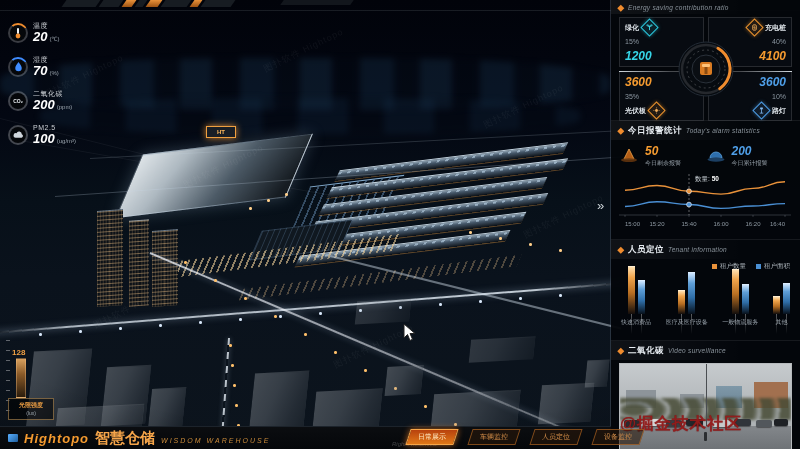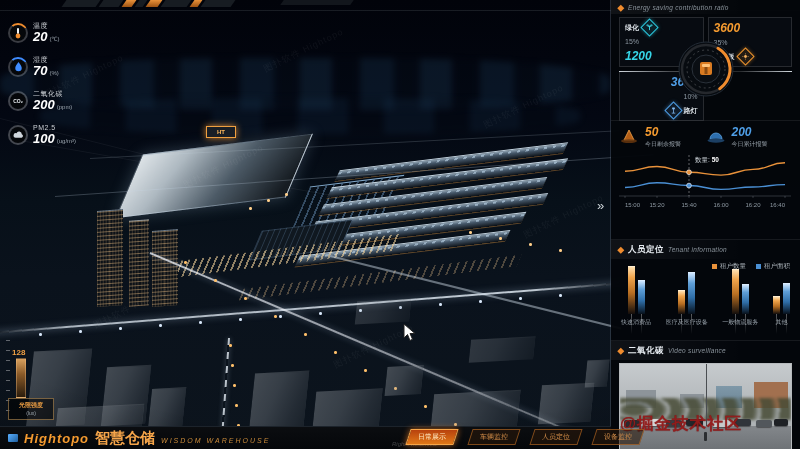--- a/index.html
+++ b/index.html
@@ -328,20 +328,33 @@
                 <span class="q-label">绿化</span>
               <span class="dia dia-cyan">
                   <svg width="7" height="7" viewBox="0 0 8 8">
                     <path d="M4 7 V3 M4 3 C2 3 1 2 1 1 C3 1 4 2 4 3 M4 3 C6 3 7 2 7 1 C5 1 4 2 4 3" stroke="#3fe0ef" stroke-width="1" fill="none"></path>
                   </svg>
                 </span>
               </div>
             <span class="q-pct">15%</span>
             <span class="q-val">1200</span>
           </div>
+          <div class="qcard q1 q-right">
+            <div class="q-row">
+                <span class="dia dia-orange">
+                  <svg width="7" height="7" viewBox="0 0 8 8">
+                    <rect x="2" y="1" width="4" height="6" rx="1" fill="none" stroke="#f7b15c" stroke-width="1"></rect>
+                    <path d="M4 2.5 L3.2 4.2 H4.8 L4 6" stroke="#f7b15c" stroke-width=".8" fill="none"></path>
+                  </svg>
+                </span>
+              <span class="q-label">充电桩</span>
+              </div>
+            <span class="q-pct">40%</span>
+            <span class="q-val">4100</span>
+          </div>
           <div class="qcard q2">
             <span class="q-val">3600</span>
             <span class="q-pct">35%</span>
             <div class="q-row">
                 <span class="q-label">光伏板</span>
               <span class="dia dia-orange">
                   <svg width="7" height="7" viewBox="0 0 8 8">
                     <circle cx="4" cy="4" r="1.6" fill="#f7b15c"></circle>
                     <path d="M4 0.5 V1.6 M4 6.4 V7.5 M0.5 4 H1.6 M6.4 4 H7.5" stroke="#f7b15c" stroke-width=".8"></path>
                   </svg>
@@ -372,20 +385,25 @@
             <circle cx="29" cy="29" r="14" fill="#0a0e13" stroke="#2a313a" stroke-width="1"></circle>
             <rect x="23" y="22" width="12" height="13" rx="2" fill="#d97b22"></rect>
             <rect x="25" y="24" width="8" height="3" rx="1" fill="#ffc37a"></rect>
             <rect x="27.5" y="27" width="3" height="7" fill="#8a4c12"></rect>
           </svg>
         </div>
       </div>
     </div>
 
     <div class="sec" style="height:118px">
+      <div class="sec-h">
+        <span class="bullet"></span>
+        <span class="sec-t">今日报警统计</span>
+        <span class="sec-e">Today's alarm statistics</span>
+      </div>
       <div class="stats">
         <div class="stat">
           <svg width="20" height="15" viewBox="0 0 20 15">
             <polygon points="10,1 15,11 5,11" fill="#b35e16" stroke="#f5a54a" stroke-width=".8"></polygon>
             <ellipse cx="10" cy="12" rx="8" ry="2" fill="#6e3a0e" opacity=".8"></ellipse>
             </svg>
           <div class="stat-col">
               <span class="stat-val sv-o">50</span>
             <span class="stat-lab">今日剩余报警</span>
             </div>

